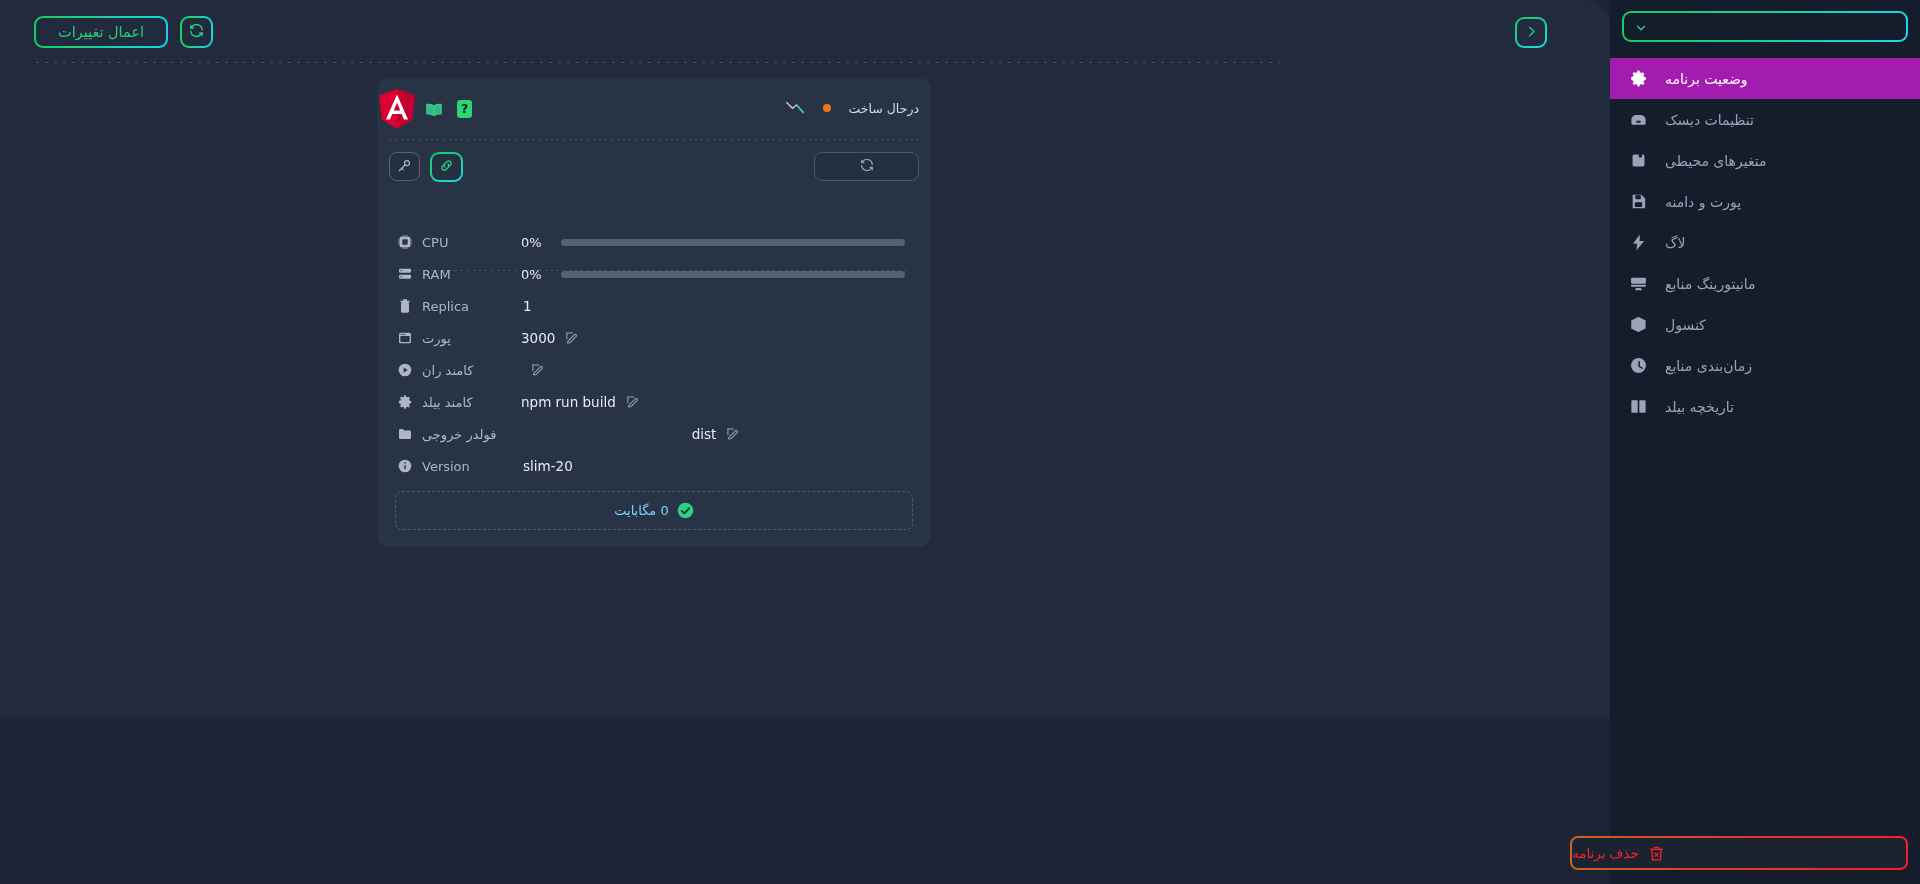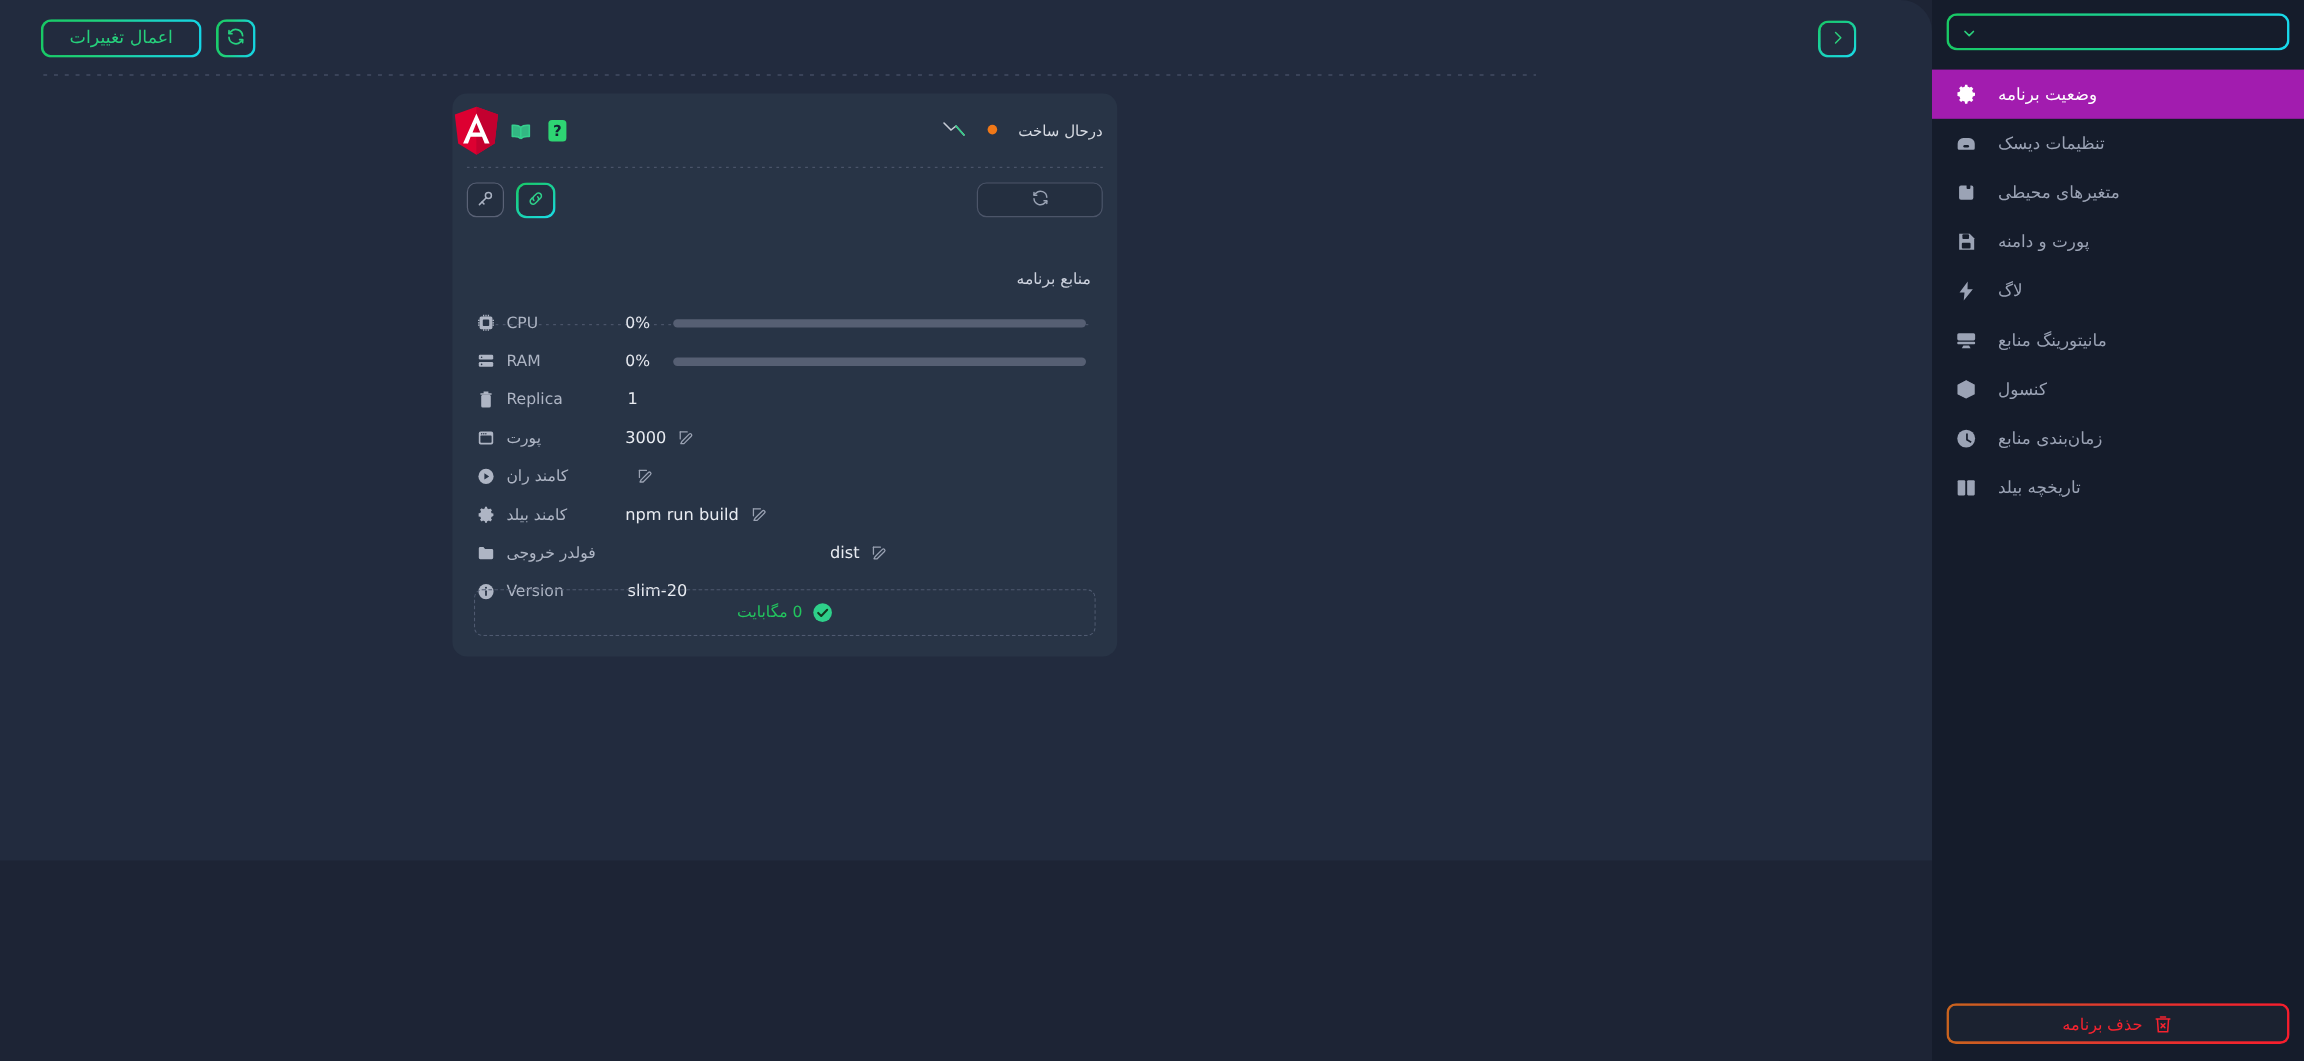--- a/index.html
+++ b/index.html
@@ -183,21 +183,21 @@
   .edit-ico svg { width: 14px; height: 14px; }
   .plain-val { font-size: 13.5px; color: #e8ebf1; padding-left: 2px; }
 
   .footer-box {
     position: absolute; left: 18px; right: 18px; top: 413px; height: 39px;
     border: 1px dashed #4f5a70; border-radius: 7px;
     display: flex; align-items: center; justify-content: center; gap: 8px;
     direction: rtl;
   }
   .check-ico { width: 17px; height: 17px; }
-  .footer-txt { font-size: 13px; color: #22c55e; }
+  .footer-txt { font-size: 13px; color: #7dd3fc; }
 
   
   .sidebar {
     position: absolute; right: 0; top: 0;
     width: 310px; height: 884px;
     background: #151c2b;
   }
   .sb-select {
     position: absolute; right: 12px; top: 11px;
     width: 286px; height: 31px;
@@ -224,27 +224,27 @@
   .sb-item.active {
     background: #a21caf;
     color: #ffffff;
   }
   .sb-item .sb-label { font-size: 14px; white-space: nowrap; }
   .sb-item .sb-ico { width: 21px; height: 21px; flex: none; display: flex; align-items: center; justify-content: center; }
   .sb-item .sb-ico svg { width: 19px; height: 19px; }
 
   .del-btn {
     position: absolute; right: 12px; bottom: 14px;
-    width: 286px; height: 34px;
+    width: 338px; height: 34px;
     border-radius: 8px;
     background:
       linear-gradient(#1b2230, #1b2230) padding-box,
       linear-gradient(95deg, #c9641e 0%, #e03a2e 45%, #f81d2d 100%) border-box;
     border: 2px solid transparent;
-    display: flex; flex-direction: row-reverse; align-items: center; justify-content: center;
+    display: flex; flex-direction: row-reverse; align-items: center; justify-content: flex-start;
     gap: 9px;
     cursor: pointer;
     margin-left: 21px;
   }
   .del-btn .dl-text { font-size: 13.5px; color: #f5232f; }
   .del-btn .dl-ico { width: 17px; height: 17px; }
 </style>
 </head>
 <body>
 
@@ -342,21 +342,20 @@
                   <path d="M9.5 14.5a4 4 0 0 1 0-5.6l2.8-2.8a4 4 0 1 1 5.6 5.6l-1.4 1.4"></path>
                   <path d="M14.5 9.5a4 4 0 0 1 0 5.6l-2.8 2.8a4 4 0 1 1-5.6-5.6l1.4-1.4"></path>
                 </svg>
               </span>
             </button>
           </div>
           <div class="card-sep2"></div>
         </div>
 
         <div class="rows">
-          <div class="res-heading">منابع برنامه</div>
           <div id="rows-host">
               <div class="row">
                 <div class="row-value">
                   <div class="bar-track"></div>
                   <span class="pct">0%</span>
                 </div>
                 <div class="row-label">
                   <span class="lbl">CPU</span>
                   <span class="rico">
                     <svg viewBox="0 0 24 24" fill="currentColor">

